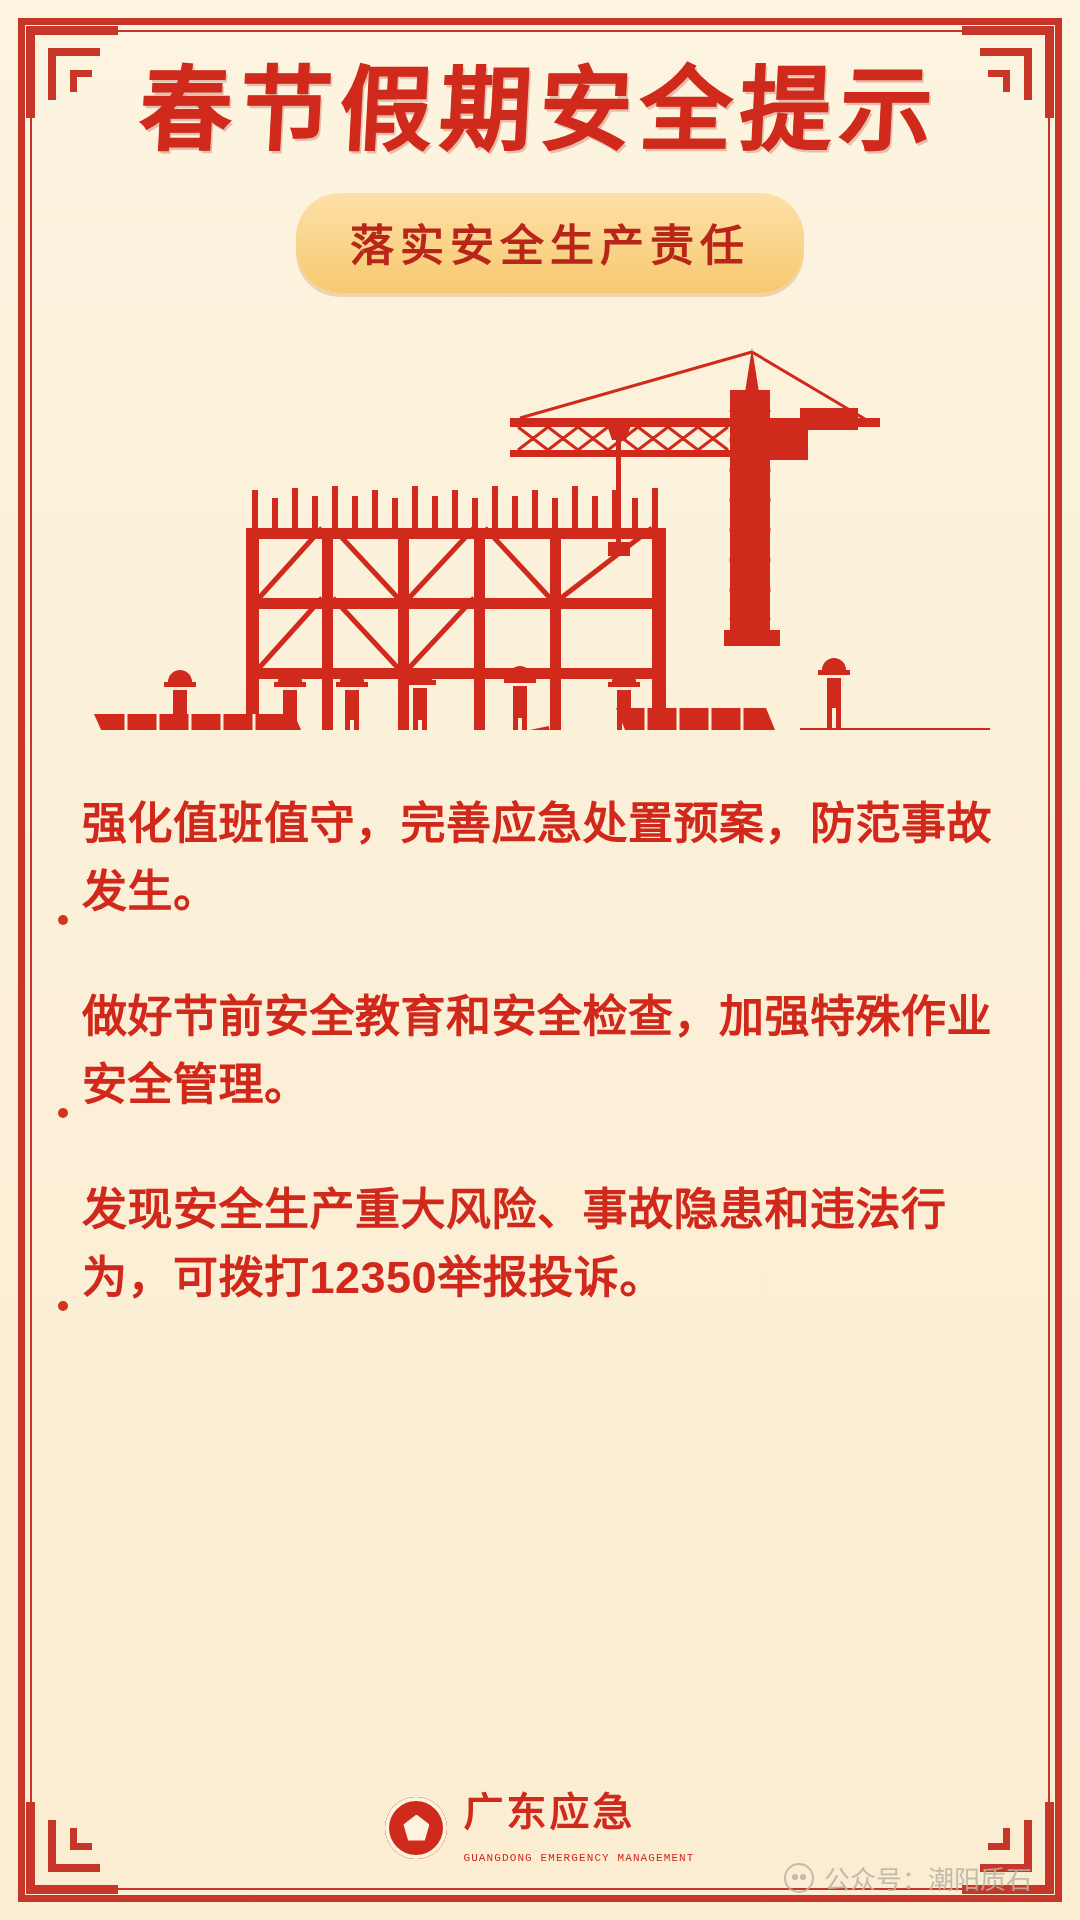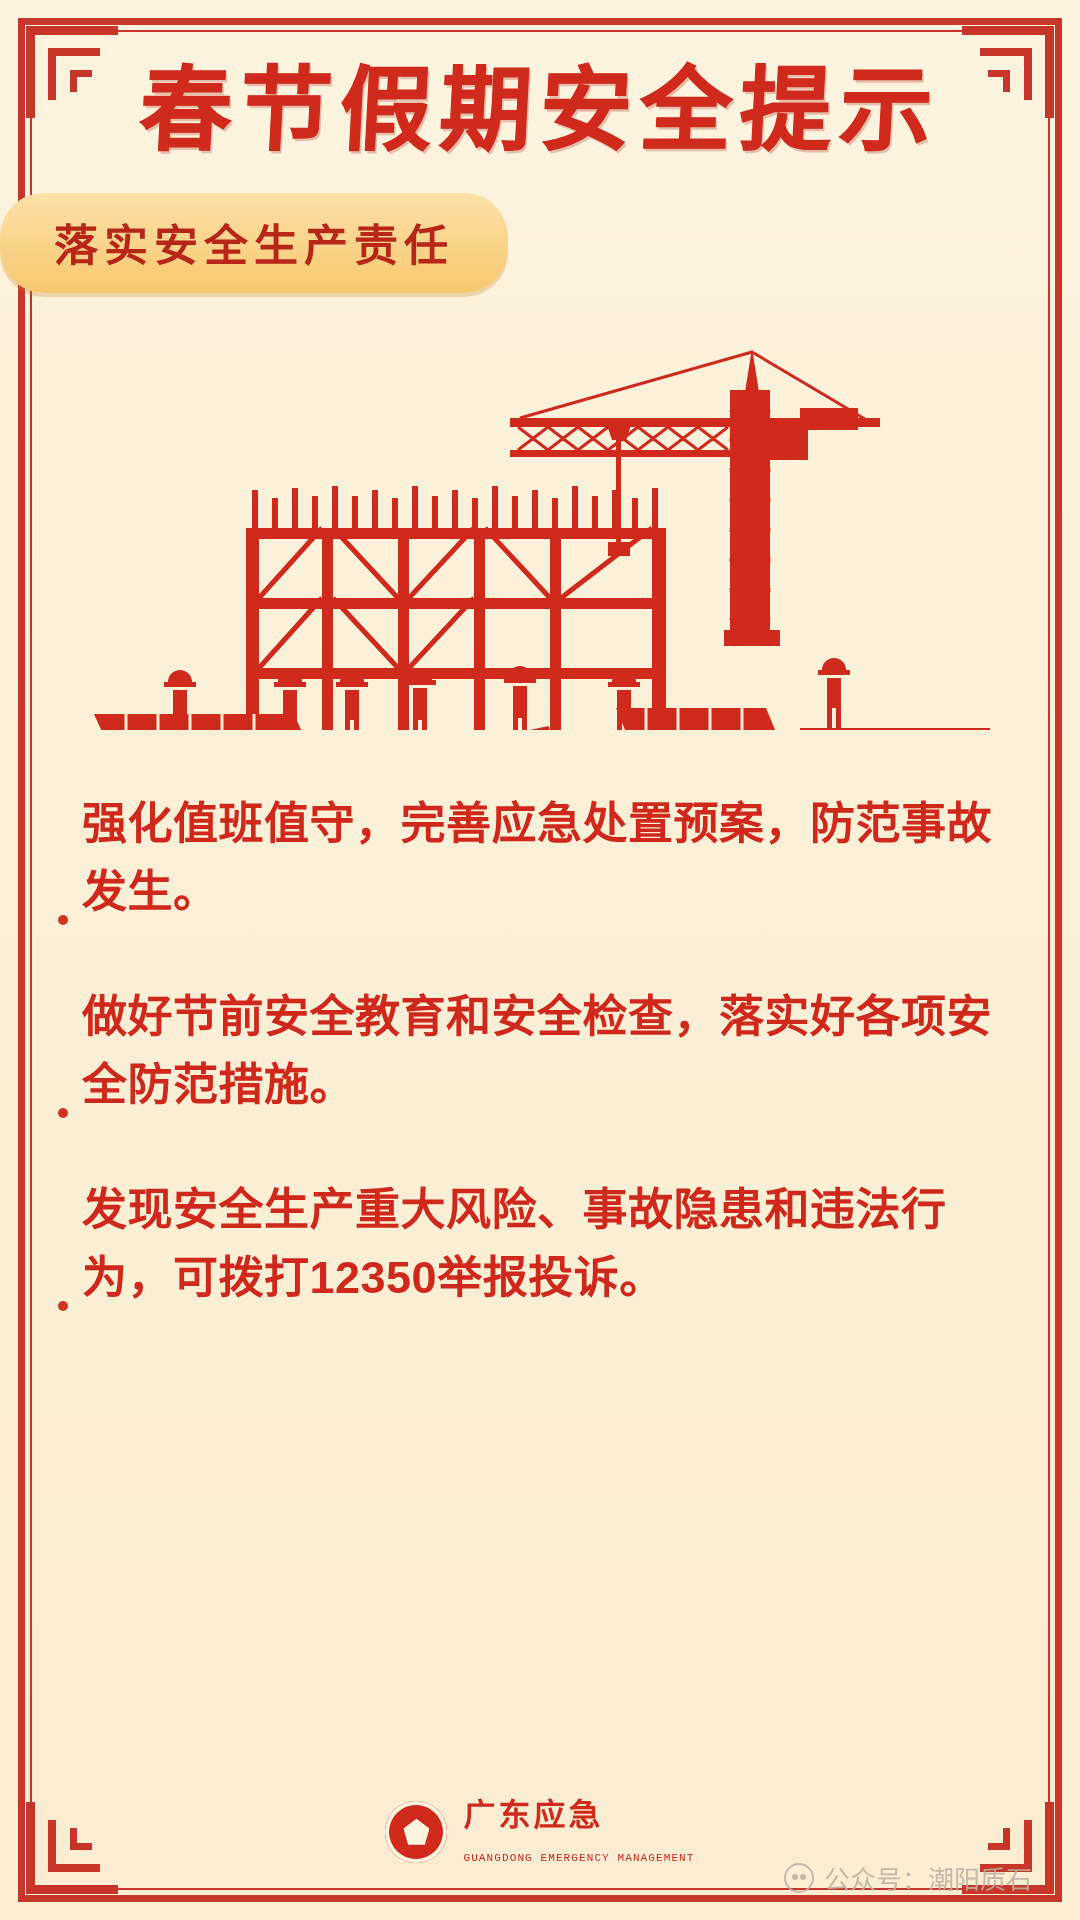--- a/index.html
+++ b/index.html
@@ -84,20 +84,22 @@
     color: #cf2a1c;
     text-shadow: 2px 3px 0 rgba(160,30,18,.25);
     -webkit-text-stroke: 1px #cf2a1c;
     transform: skewX(-3deg);
     margin: 0;
     padding: 0 40px;
   }
   .subtitle-wrap {
     margin-top: 34px;
     display: flex;
+    justify-content: center;
+    padding-left: 20px;
   }
   .subtitle {
     display: inline-block;
     background: linear-gradient(180deg, #fde0a8 0%, #f7c96f 100%);
     color: #b8261a;
     font-size: 44px;
     font-weight: 700;
     letter-spacing: 6px;
     padding: 17px 54px 19px;
     border-radius: 44px;
@@ -173,21 +175,21 @@
     top: 50%;
     width: 26px;
     height: 26px;
     margin: -13px 0 0 -13px;
     background: #fdf4e0;
     clip-path: polygon(50% 0%, 100% 38%, 82% 100%, 18% 100%, 0% 38%);
   }
   .logo-text { display: flex; flex-direction: column; justify-content: center; }
   .logo-cn {
     color: #cf2a1c;
-    font-size: 32px;
+    font-size: 40px;
     font-weight: 700;
     letter-spacing: 3px;
     line-height: 1.05;
     font-family: "Liberation Sans", sans-serif;
   }
   .logo-en {
     color: #cf2a1c;
     font-size: 11px;
     letter-spacing: 1.1px;
     margin-top: 19px;
@@ -412,21 +414,21 @@
     </svg>
   </div>
 
   <div class="tips">
     <div class="tip">
       <span class="tip-dot"></span>
       <span class="tip-text">强化值班值守，完善应急处置预案，防范事故发生。</span>
     </div>
     <div class="tip">
       <span class="tip-dot"></span>
-      <span class="tip-text">做好节前安全教育和安全检查，落实好各项安全防范措施。</span>
+      <span class="tip-text">做好节前安全教育和安全检查，加强特殊作业安全管理。</span>
     </div>
     <div class="tip">
       <span class="tip-dot"></span>
       <span class="tip-text">发现安全生产重大风险、事故隐患和违法行为，可拨打12350举报投诉。</span>
     </div>
   </div>
 
   <div class="footer">
     <div class="logo-badge"></div>
     <div class="logo-text">

